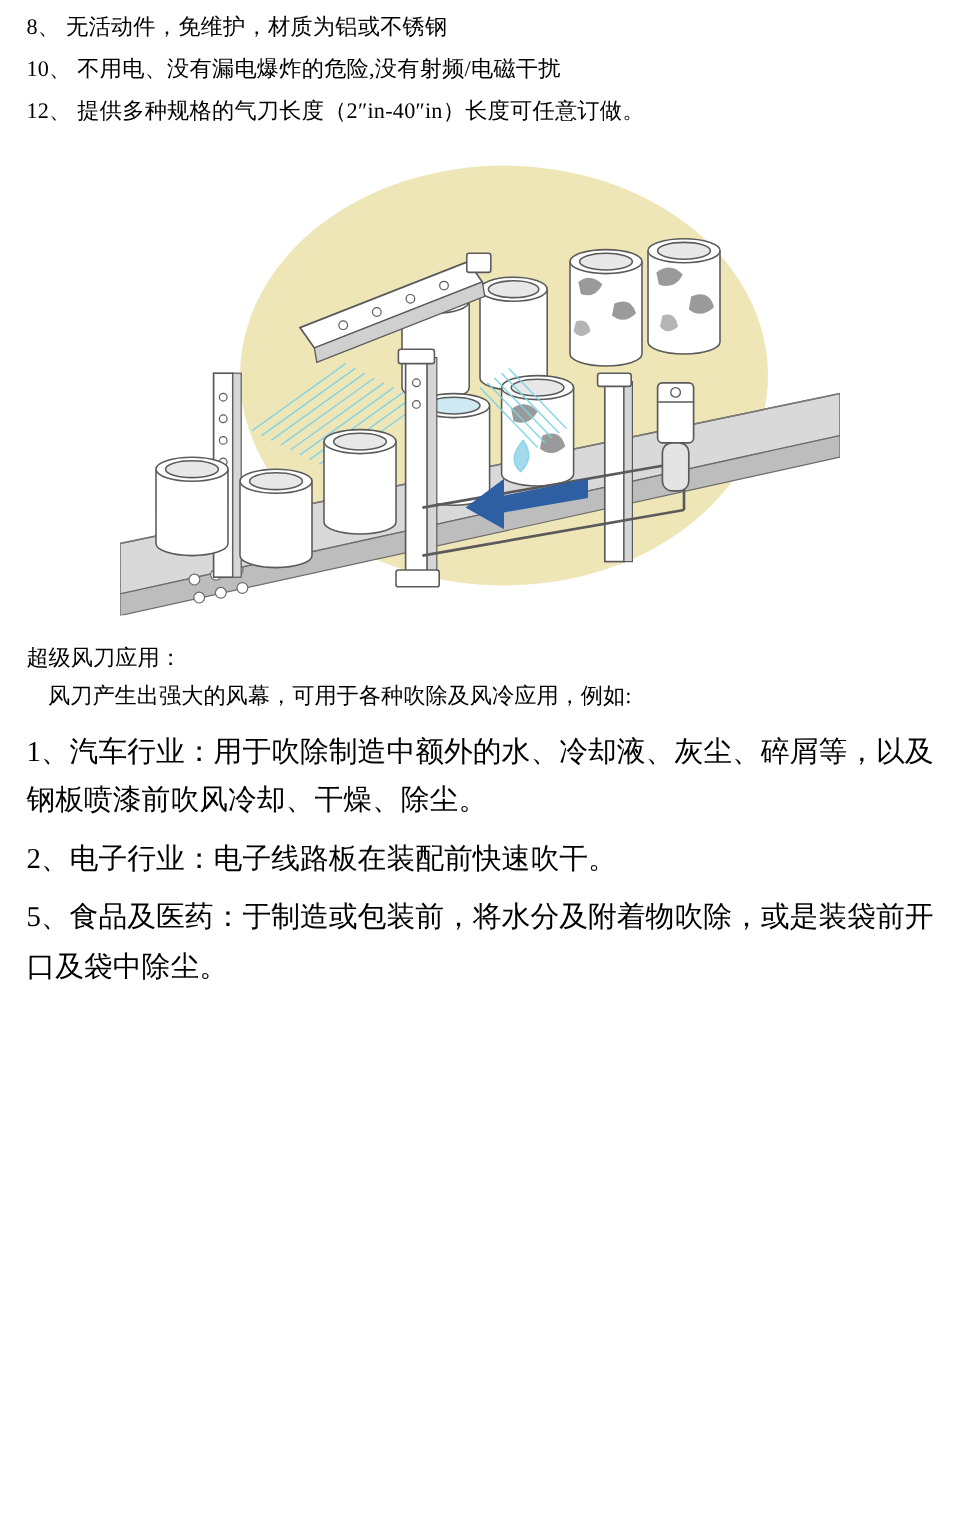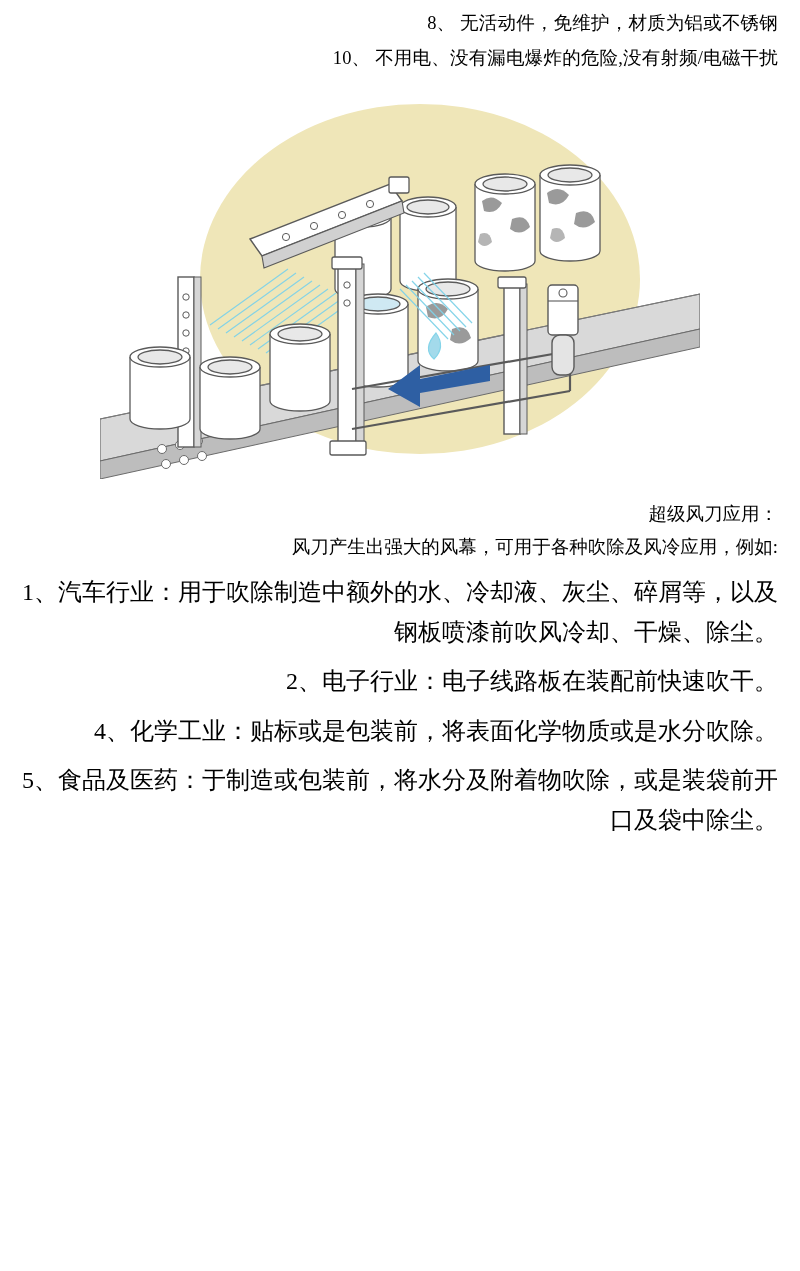--- a/index.html
+++ b/index.html
@@ -13,21 +13,20 @@
     font-family: "Liberation Serif", "DejaVu Serif", serif;
     color: #000000;
     overflow: hidden;
   }
   .page {
     position: relative;
     width: 800px;
     height: 1271px;
     box-sizing: border-box;
     padding: 8px 22px 4px 22px;
-    text-align: right;
   }
   .line {
     font-size: 18.5px;
     line-height: 1.72;
     letter-spacing: 0.2px;
     white-space: pre-wrap;
   }
   .list-top { margin: 0 0 3px 0; }
   .figure-wrap {
     margin: 14px 0 6px 0;
@@ -62,20 +61,21 @@
   svg.illus { display: block; }
 </style>
 </head>
 <body>
 
 <div class="page">
 
   <div>
     <div class="line list-top">8、 无活动件，免维护，材质为铝或不锈钢</div>
     <div class="line list-top">10、 不用电、没有漏电爆炸的危险,没有射频/电磁干扰</div>
+    <div class="line list-top">12、 提供多种规格的气刀长度（2″in-40″in）长度可任意订做。</div>
   </div>
 
   <div class="figure-wrap">
     <div class="figure">
       <svg class="illus" width="600" height="390" viewBox="0 0 600 390" xmlns="http://www.w3.org/2000/svg">
 
         <ellipse cx="320" cy="190" rx="220" ry="175" fill="#efe6b8"></ellipse>
 
         <g>
           <polygon points="0,330 600,205 600,240 0,372" fill="#d9d9d9" stroke="#6b6b6b" stroke-width="1.2"></polygon>
@@ -224,17 +224,16 @@
     </div>
   </div>
 
   <div class="section-heading">超级风刀应用：</div>
 
   <div class="para indent">风刀产生出强大的风幕，可用于各种吹除及风冷应用，例如:</div>
 
   <div>
     <div class="num-item">1、汽车行业：用于吹除制造中额外的水、冷却液、灰尘、碎屑等，以及钢板喷漆前吹风冷却、干燥、除尘。</div>
     <div class="num-item">2、电子行业：电子线路板在装配前快速吹干。</div>
-    <div class="num-item">4、化学工业：贴标或是包装前，将表面化学物质或是水分吹除。</div>
     <div class="num-item">5、食品及医药：于制造或包装前，将水分及附着物吹除，或是装袋前开口及袋中除尘。</div>
   </div>
 
 </div>
 
 </body></html>

